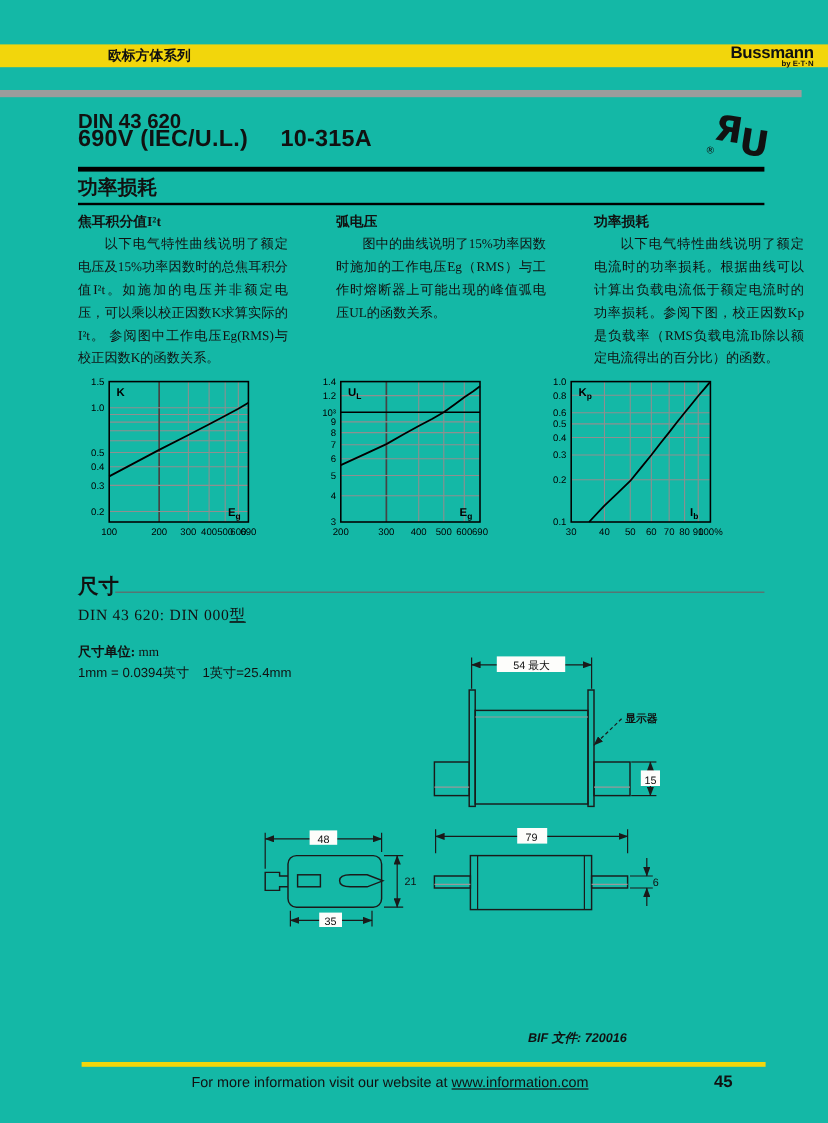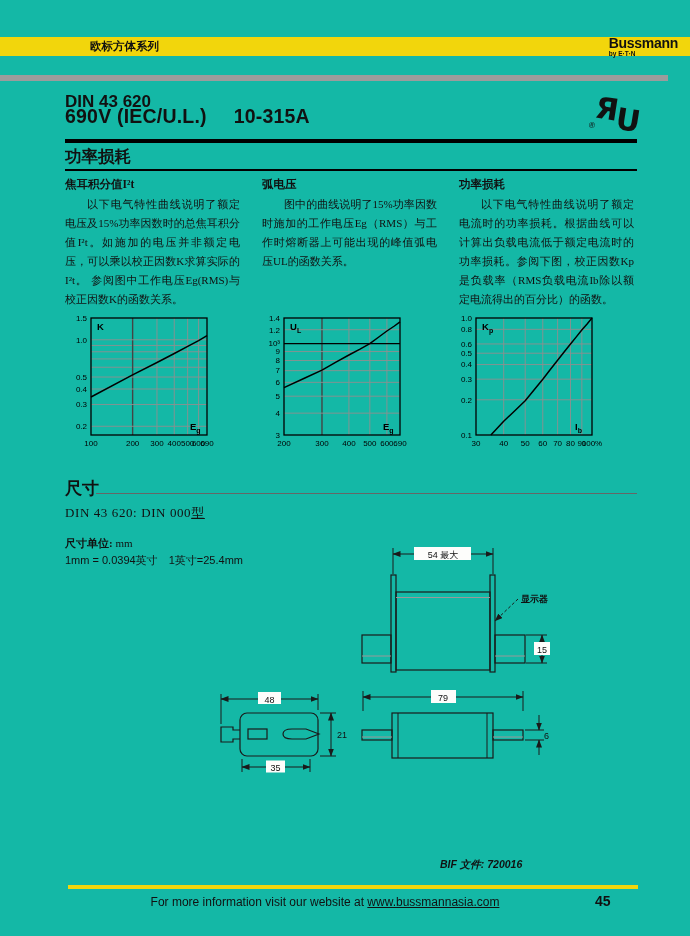--- a/index.html
+++ b/index.html
@@ -3,41 +3,41 @@
 <meta charset="utf-8">
 <style>
   html,body{margin:0;padding:0;background:#e8e8e8}
   .page{position:relative;width:690px;height:936px;margin:0 auto;background:#14b8a6;
         font-family:"Liberation Serif",serif;color:#111;overflow:hidden}
 
   
   .topbar{position:absolute;left:0;top:37px;width:690px;height:19px;background:#f2d60c;
           display:flex;align-items:center;justify-content:space-between;padding:0 12px 0 90px;box-sizing:border-box}
   .series{font-family:"Liberation Sans",sans-serif;font-weight:bold;font-size:11.5px;color:#111}
-  .brand{text-align:left;line-height:1;font-family:"Liberation Sans",sans-serif;color:#111}
+  .brand{text-align:right;line-height:1;font-family:"Liberation Sans",sans-serif;color:#111}
   .brand-name{font-weight:bold;font-size:14px;letter-spacing:-.3px;display:block}
   .brand-by{font-size:6.5px;font-weight:bold;display:block;margin-top:1px}
   .graybar{position:absolute;left:0;top:75px;width:668px;height:6px;background:#9c9c9c}
 
   
   .docnum{position:absolute;left:65px;top:92px;font-family:"Liberation Sans",sans-serif;font-weight:bold;font-size:17px}
   .doctitle{position:absolute;left:65px;top:105px;font-family:"Liberation Sans",sans-serif;font-weight:bold;font-size:19.5px;letter-spacing:.2px}
   .doctitle .cur{margin-left:27px}
   .ulmark{position:absolute;left:594px;top:96px;width:62px;height:48px;transform:rotate(9deg);
           font-family:"DejaVu Sans",sans-serif;font-weight:bold}
   .ulmark .r{position:absolute;left:0;top:-2px;font-size:30px}
   .ulmark .u{position:absolute;left:22px;top:6px;font-size:30px}
   .ulmark .reg{position:absolute;left:-5px;top:30px;font-size:8px;font-weight:normal}
   .title-rule{position:absolute;left:65px;top:139px;width:572px;height:3.5px;background:#000}
 
   
   .elec-heading{position:absolute;left:65px;top:146px;font-size:16.5px;font-weight:bold}
   .elec-rule{position:absolute;left:65px;top:169px;width:572px;height:1.5px;background:#000}
   .columns{position:absolute;left:65px;top:177px;width:569px;display:grid;
-           grid-template-columns:175px 175px 175px;column-gap:22px}
+           grid-template-columns:175px 175px 175px;column-gap:40px}
   .col-title{font-size:11.5px;font-weight:bold;margin-bottom:3px}
   .col-body{font-size:11px;line-height:19px;text-align:justify;text-indent:2em}
 
   
   .chart{position:absolute;top:303px}
   #c1{left:63px}#c2{left:256px}#c3{left:448px}
   .tick{font-family:"Liberation Sans",sans-serif;font-size:8px;fill:#000}
   .axl{font-family:"Liberation Sans",sans-serif;font-size:9.5px;font-weight:bold;fill:#000}
   .axs{font-size:7px}
 
@@ -307,17 +307,17 @@
     <line class="thin" x1="167" y1="44" x2="186" y2="44"></line>
     <line class="thin" x1="167" y1="54" x2="186" y2="54"></line>
     <line class="thin" x1="181" y1="29" x2="181" y2="44" marker-end="url(#arwC)"></line>
     <line class="thin" x1="181" y1="69" x2="181" y2="54" marker-end="url(#arwC)"></line>
     <text x="186" y="52.5">6</text>
   </svg>
 
   <div class="bif">BIF 文件:  720016</div>
   <div class="footbar"></div>
   <div class="foot-info">
-    <span>For more information visit our website at </span><span class="url">www.bussmannasia.com</span>
+    <span>For more information visit our website at </span><span class="url">www.information.com</span>
   </div>
   <div class="pagenum">45</div>
 
 </div>
 
 </body></html>

